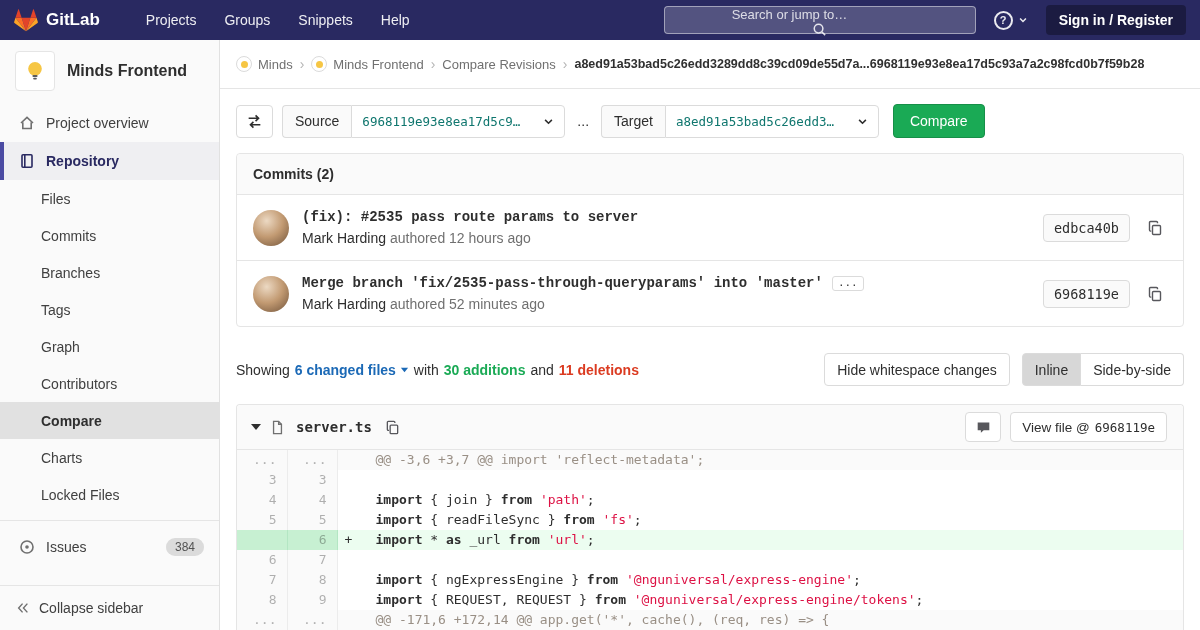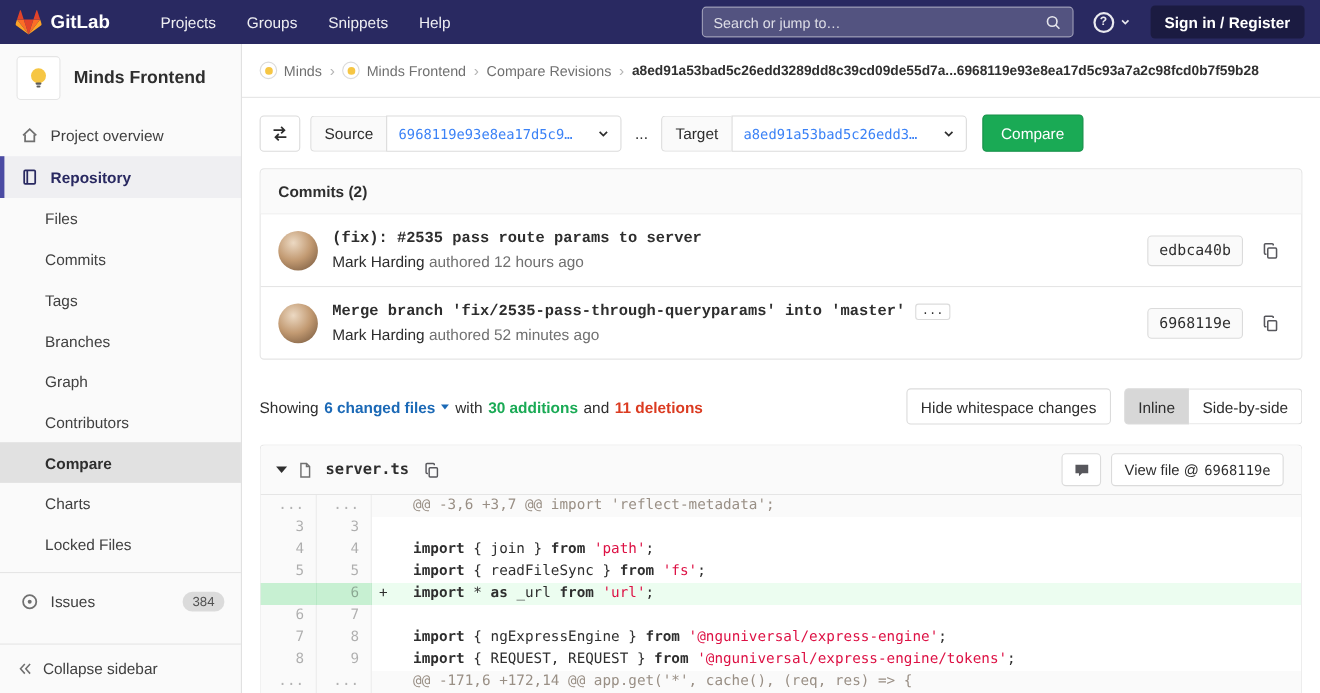--- a/index.html
+++ b/index.html
@@ -8,21 +8,21 @@
   a { text-decoration: none; color: inherit; text-align: center; }
   button { font-family: inherit; cursor: pointer; }
   [data-interactable="true"] { cursor: pointer; }
 
   
   .navbar { position: fixed; top: 0; left: 0; right: 0; height: 40px; background: #292961; display: flex; align-items: center; padding: 0 14px; z-index: 50; }
   .brand { display: flex; align-items: center; gap: 8px; }
   .brand-text { color: #fff; font-weight: bold; font-size: 17px; }
   .nav-links { display: flex; gap: 28px; margin-left: 46px; }
   .nav-link { color: rgba(255,255,255,0.92); font-size: 14px; }
-  .nav-search { margin-left: auto; width: 338px; height: 28px; background: rgba(255,255,255,0.2); border: 1px solid rgba(255,255,255,0.45); border-radius: 4px; display: flex; align-items: center; padding: 0 10px; }
+  .nav-search { margin-left: auto; width: 312px; height: 28px; background: rgba(255,255,255,0.2); border: 1px solid rgba(255,255,255,0.45); border-radius: 4px; display: flex; align-items: center; padding: 0 10px; flex-direction: column; }
   .nav-search input { flex: 1; background: transparent; border: none; outline: none; color: #fff; font-size: 13px; }
   .nav-search input::placeholder { color: rgba(255,255,255,0.8); }
   .help-menu { margin-left: 18px; display: flex; align-items: center; gap: 5px; background: none; border: none; }
   .qmark { width: 19px; height: 19px; border: 2px solid rgba(255,255,255,0.9); border-radius: 50%; font-size: 11px; font-weight: bold; color: rgba(255,255,255,0.9); display: flex; align-items: center; justify-content: center; }
   .signin-btn { margin-left: 18px; background: rgba(0,0,0,0.32); color: #fff; font-size: 14px; font-weight: bold; padding: 7px 13px; border-radius: 4px; border: none; }
 
   
   .sidebar { position: fixed; top: 40px; left: 0; bottom: 0; width: 220px; background: #fafafa; border-right: 1px solid #e1e1e1; display: flex; flex-direction: column; z-index: 40; }
   .project-head { display: flex; align-items: center; gap: 12px; padding: 11px 15px 13px; }
   .project-avatar { width: 40px; height: 40px; border: 1px solid #e5e5e5; border-radius: 4px; background: #fff; display: flex; align-items: center; justify-content: center; flex-shrink: 0; }
@@ -46,21 +46,21 @@
   .crumb-avatar span { width: 7px; height: 7px; border-radius: 50%; background: #f6c644; display: block; }
   .crumb-sep { color: #b5b5b5; font-size: 14px; }
   .crumb-current { color: #303030; font-weight: bold; font-size: 12.5px; }
 
   
   .compare-form { display: flex; align-items: center; padding: 15px 16px; gap: 9px; }
   .icon-btn { width: 37px; height: 33px; border: 1px solid #dbdbdb; background: #fff; border-radius: 4px; display: flex; align-items: center; justify-content: center; }
   .input-group { display: flex; align-items: stretch; }
   .ig-label { background: #fafafa; border: 1px solid #dbdbdb; border-right: none; border-radius: 4px 0 0 4px; padding: 0 12px; font-size: 14px; color: #2e2e2e; display: flex; align-items: center; height: 33px; }
   .ig-dropdown { background: #fff; border: 1px solid #dbdbdb; border-radius: 0 4px 4px 0; padding: 0 10px; display: flex; align-items: center; justify-content: space-between; gap: 8px; width: 214px; height: 33px; }
-  .ig-dropdown .val { font-family: "DejaVu Sans Mono", monospace; font-size: 12.5px; color: #3b82f6; white-space: nowrap; overflow: hidden; }
+  .ig-dropdown .val { font-family: "DejaVu Sans Mono", monospace; font-size: 12.5px; color: #0f766e; white-space: nowrap; overflow: hidden; }
   .form-dots { color: #2e2e2e; padding: 0 3px; }
   .btn-success { background: #1aaa55; border: 1px solid #168f48; color: #fff; font-size: 14px; padding: 0 16px; height: 34px; border-radius: 4px; margin-left: 5px; }
 
   
   .panel { margin: 0 16px 0; border: 1px solid #e5e5e5; border-radius: 4px; }
   .panel-head { padding: 12px 16px; font-size: 14px; font-weight: 600; color: #2e2e2e; background: #fafafa; border-bottom: 1px solid #e5e5e5; border-radius: 4px 4px 0 0; }
   .commit { display: flex; align-items: center; padding: 14px 16px; gap: 13px; }
   .commit + .commit { border-top: 1px solid #e5e5e5; }
   .c-avatar { width: 36px; height: 36px; border-radius: 50%; flex-shrink: 0; background: radial-gradient(circle at 38% 30%, #ecd9c3 0%, #c29a72 48%, #6e5138 100%); }
   .c-info { flex: 1; min-width: 0; }
@@ -180,22 +180,22 @@
         <svg width="16" height="16" viewBox="0 0 16 16">
             <rect x="3" y="1.8" width="10" height="12.4" rx="1" fill="none" stroke="currentColor" stroke-width="1.6"></rect>
             <line x1="5.8" y1="1.8" x2="5.8" y2="14.2" stroke="currentColor" stroke-width="1.6"></line>
           </svg>
       </span>
       <span data-interactable="false">Repository</span>
     </a>
     <div data-interactable="false">
         <a class="sub-item" data-interactable="true">Files</a>
         <a class="sub-item" data-interactable="true">Commits</a>
+        <a class="sub-item" data-interactable="true">Branches</a>
         <a class="sub-item" data-interactable="true">Tags</a>
-        <a class="sub-item" data-interactable="true">Branches</a>
         <a class="sub-item" data-interactable="true">Graph</a>
         <a class="sub-item" data-interactable="true">Contributors</a>
         <a class="sub-item active" data-interactable="true">Compare</a>
         <a class="sub-item" data-interactable="true">Charts</a>
         <a class="sub-item" data-interactable="true">Locked Files</a>
       </div>
     <div class="side-divider" data-interactable="false"></div>
     <a class="side-item" data-interactable="true">
       <span class="s-icon" data-interactable="false">
         <svg width="16" height="16" viewBox="0 0 16 16">

